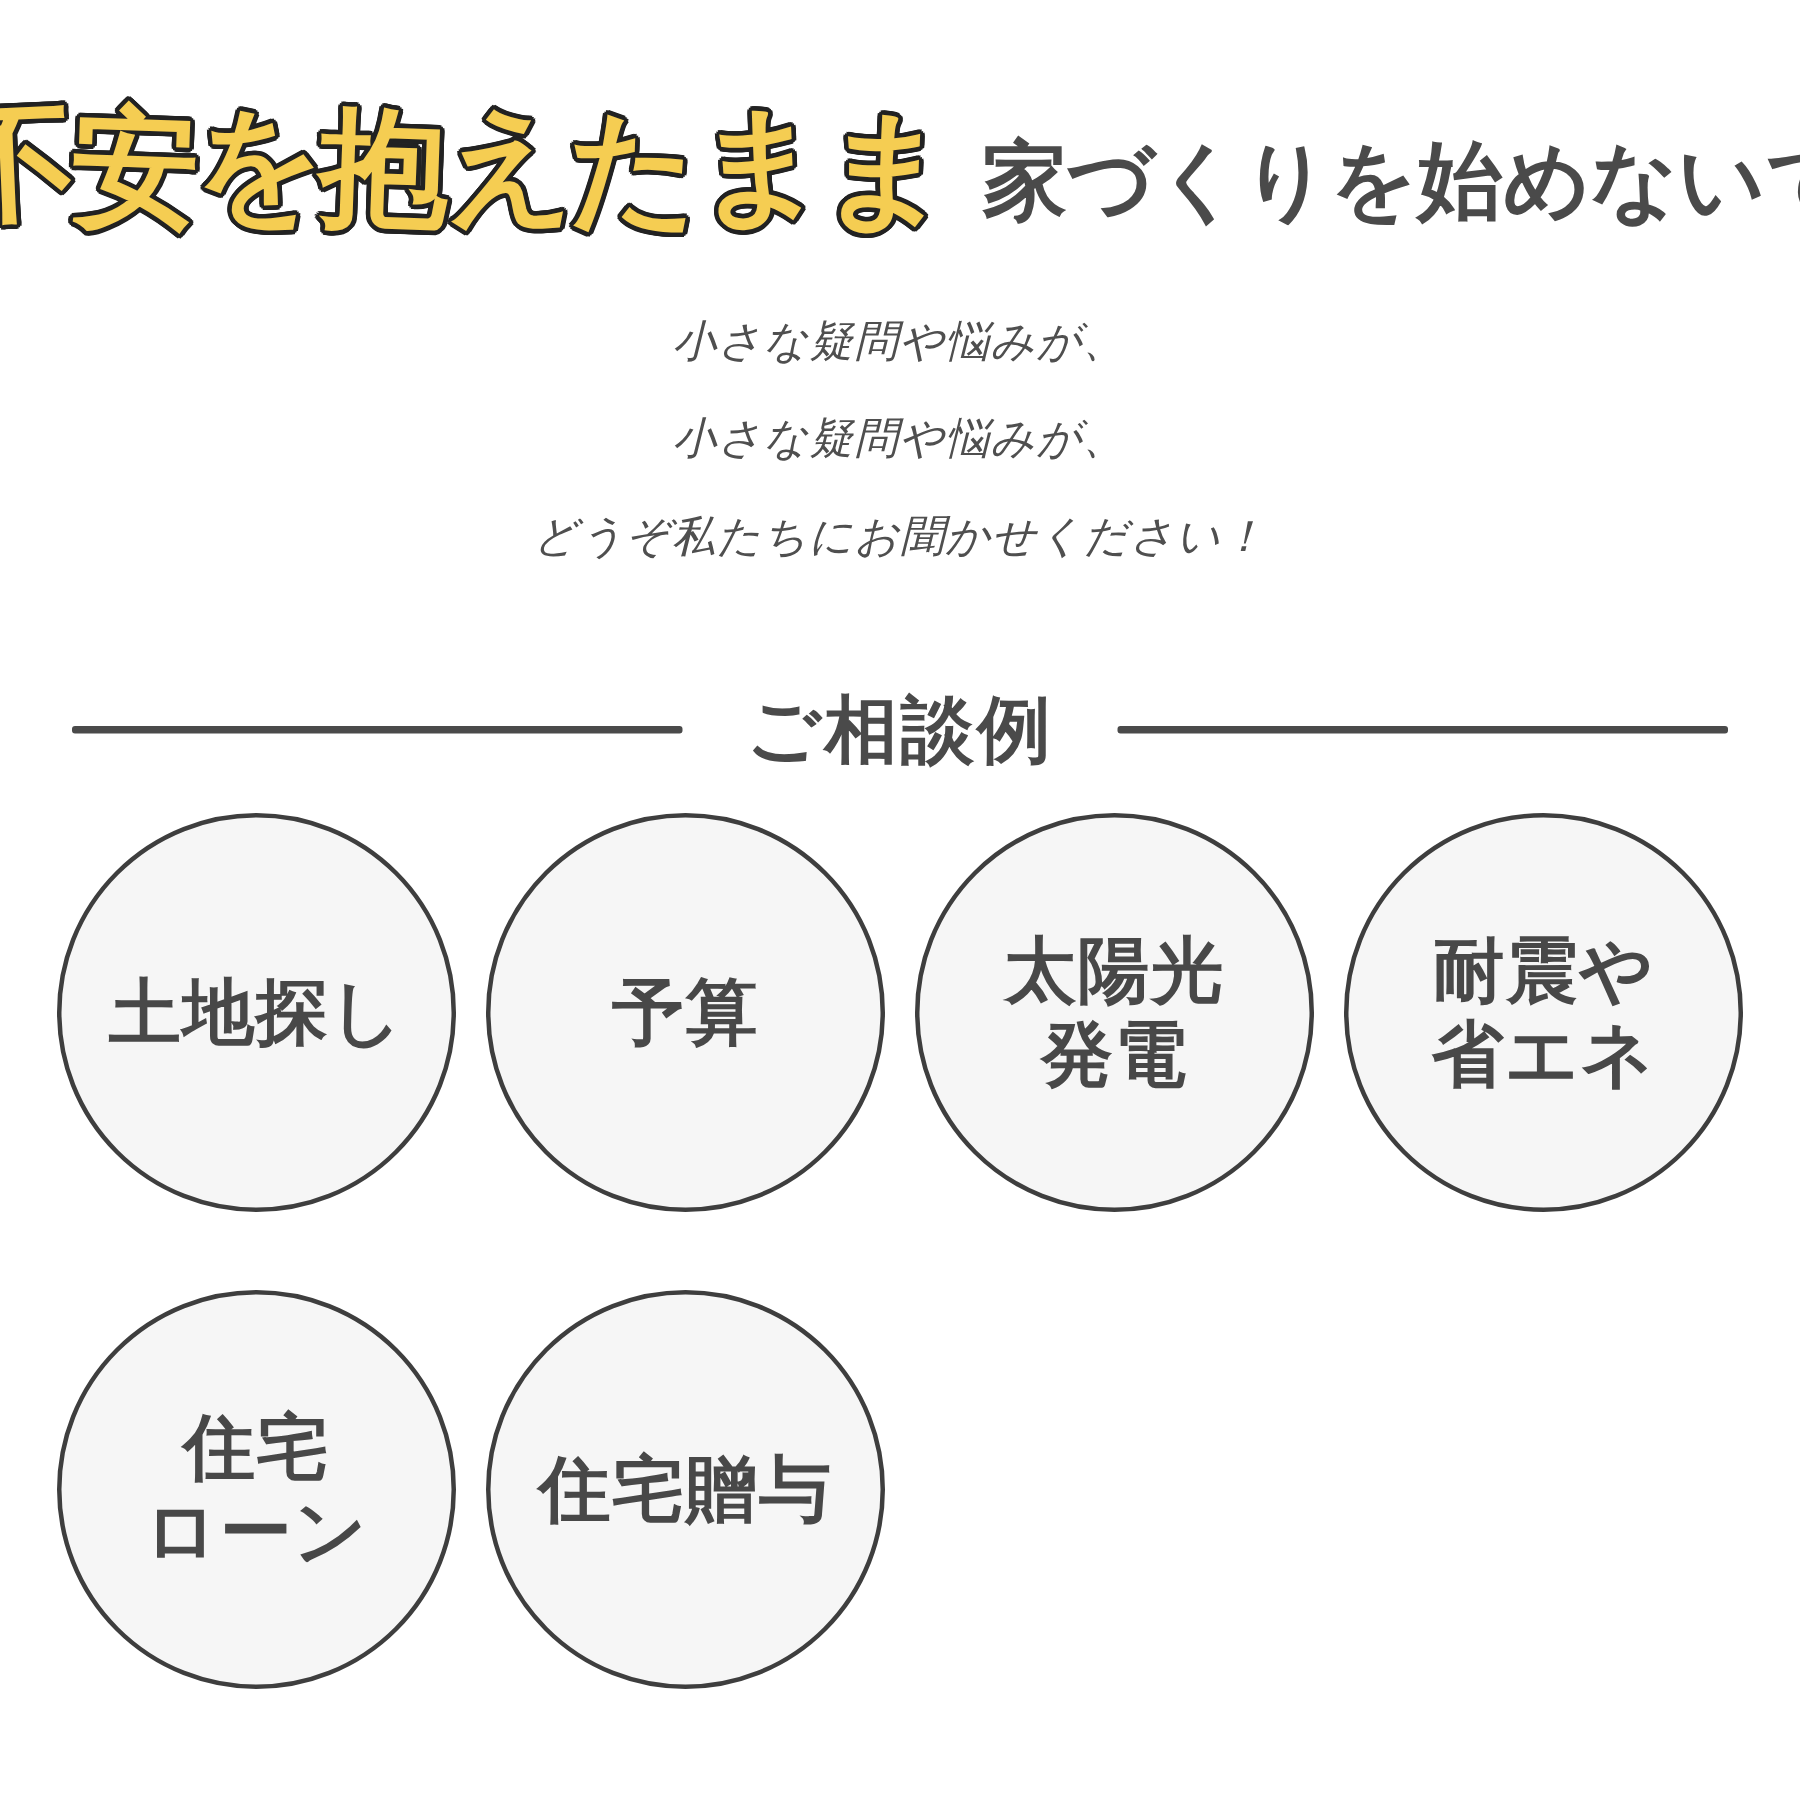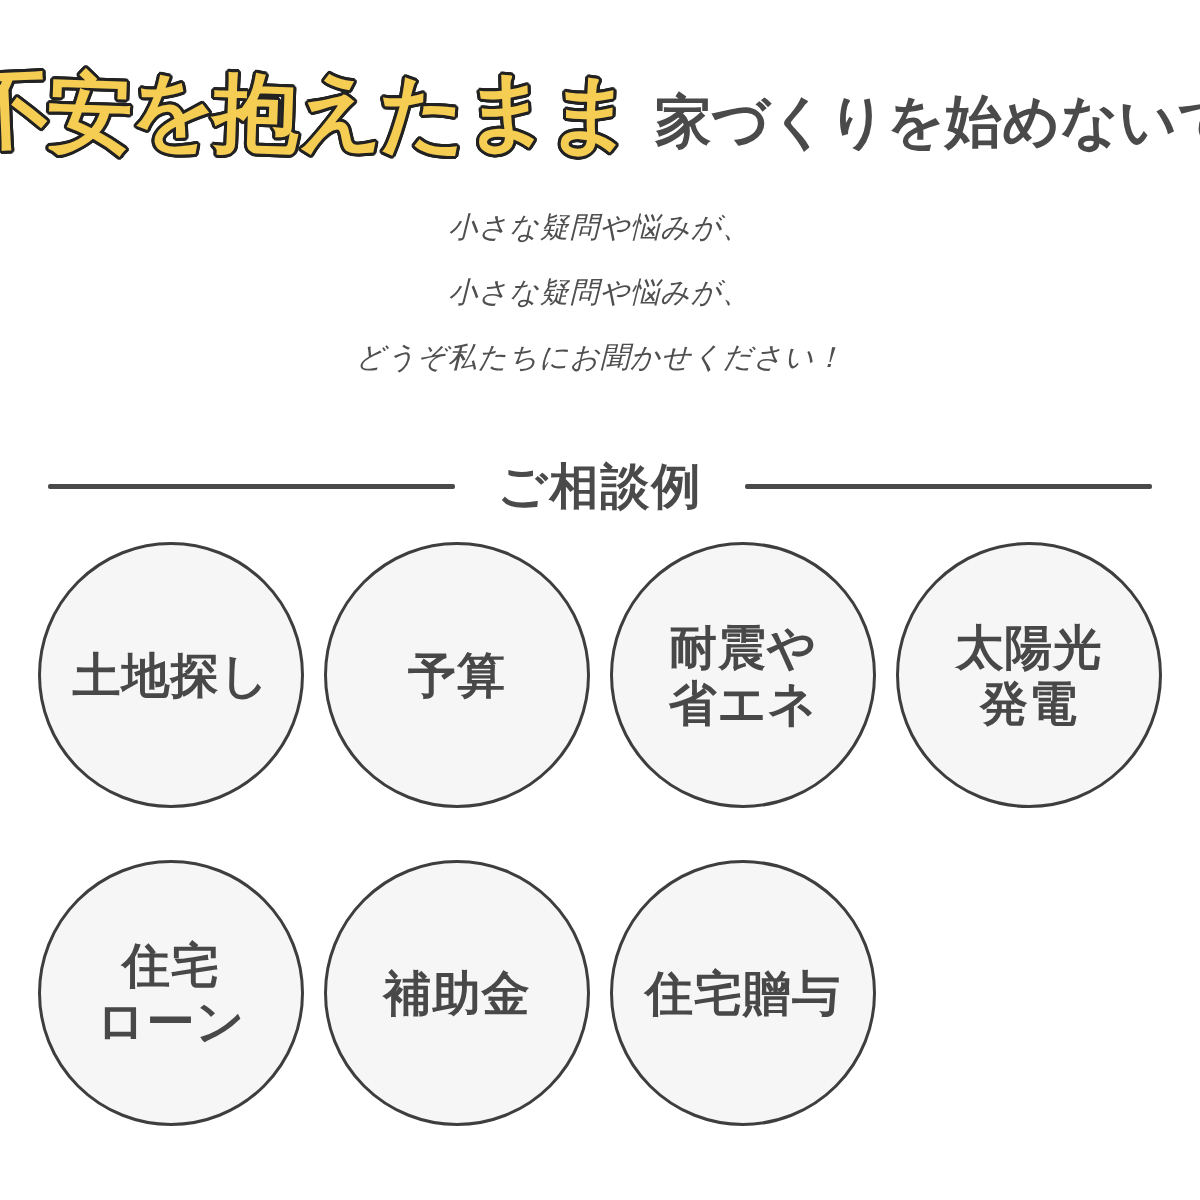--- a/index.html
+++ b/index.html
@@ -119,34 +119,30 @@
   <ul class="circle-grid">
     <li class="circle">
       <span class="circle-label-line">土地探し</span>
       <span class="circle-label-line"></span>
     </li>
     <li class="circle">
       <span class="circle-label-line">予算</span>
       <span class="circle-label-line"></span>
     </li>
     <li class="circle">
+      <span class="circle-label-line">太陽光</span>
+      <span class="circle-label-line">発電</span>
+    </li>
+    <li class="circle">
       <span class="circle-label-line">耐震や</span>
       <span class="circle-label-line">省エネ</span>
     </li>
     <li class="circle">
-      <span class="circle-label-line">太陽光</span>
-      <span class="circle-label-line">発電</span>
-    </li>
-    <li class="circle">
       <span class="circle-label-line">住宅</span>
       <span class="circle-label-line">ローン</span>
-    </li>
-    <li class="circle">
-      <span class="circle-label-line">補助金</span>
-      <span class="circle-label-line"></span>
     </li>
     <li class="circle">
       <span class="circle-label-line">住宅贈与</span>
       <span class="circle-label-line"></span>
     </li>
   </ul>
 
 </div>
 
 </body></html>

